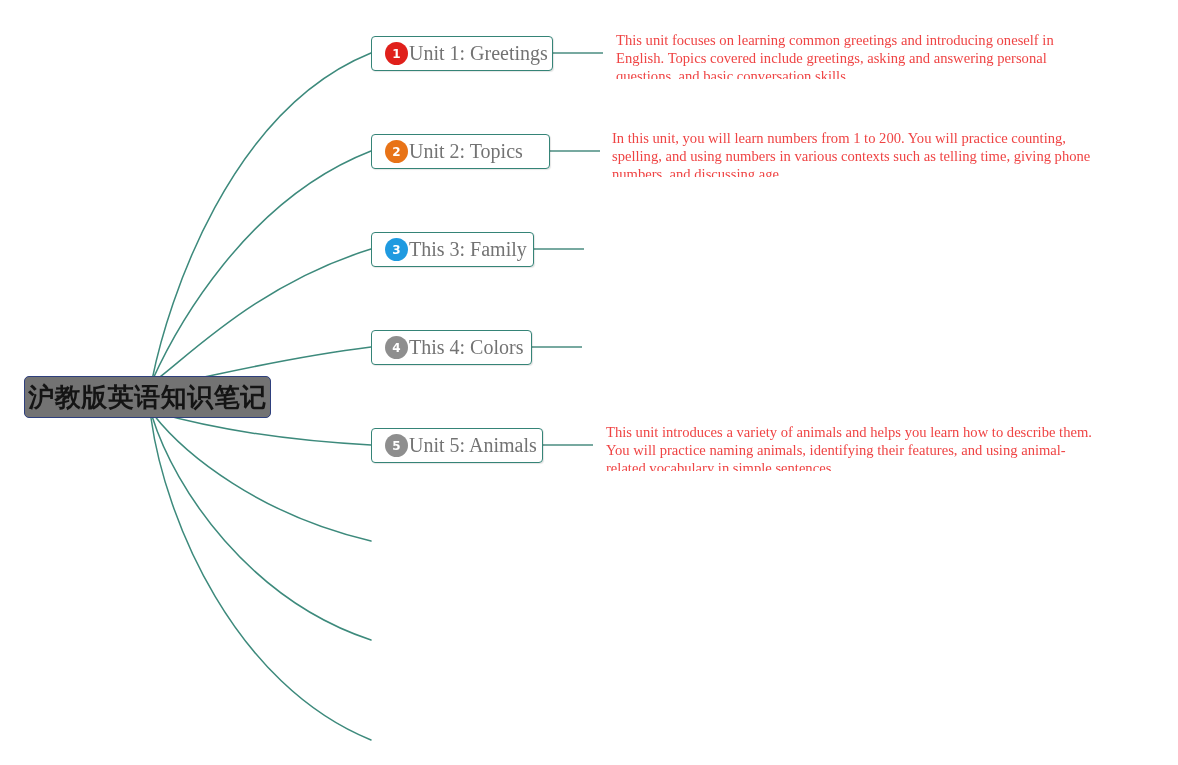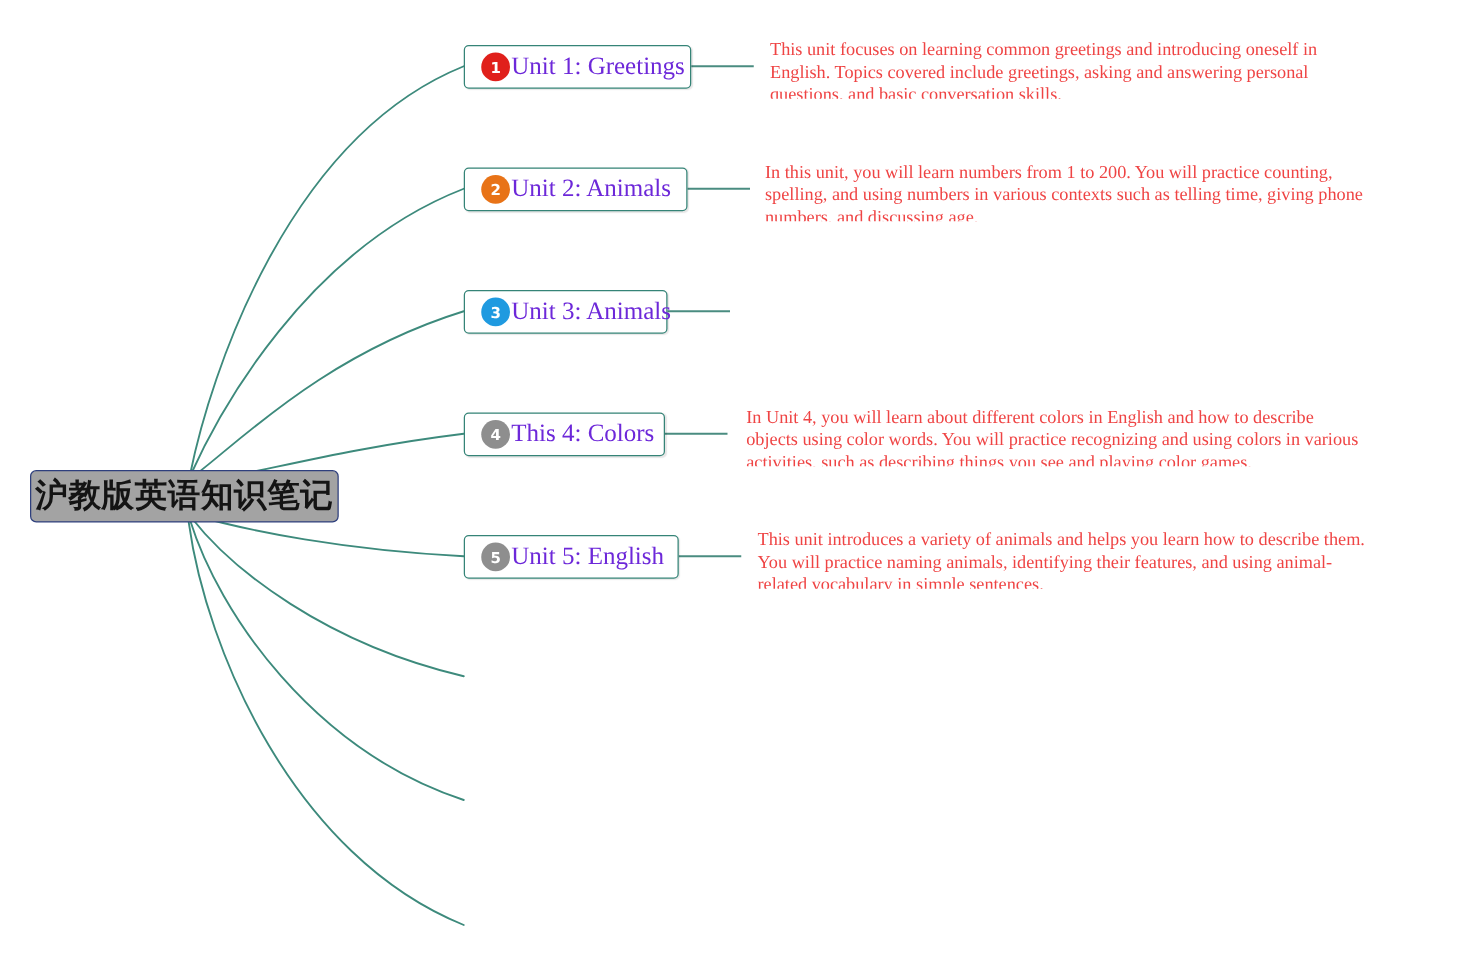--- a/index.html
+++ b/index.html
@@ -24,21 +24,21 @@
     width: 1178px; height: 765px;
     pointer-events: none;
   }
 
   
   .root-node {
     position: absolute;
     display: flex;
     align-items: center;
     justify-content: center;
-    background: #a3a3a3;
+    background: #737373;
     border: 1.5px solid #2e3f7d;
     border-radius: 5px;
     z-index: 5;
   }
   .root-label {
     font-family: "DejaVu Sans", "Liberation Sans", sans-serif;
     font-weight: bold;
     font-size: 26px;
     line-height: 1;
     color: #141414;
@@ -67,21 +67,21 @@
     justify-content: center;
     font-family: "DejaVu Sans", "Liberation Sans", sans-serif;
     font-size: 12px;
     font-weight: bold;
     color: #ffffff;
     margin-right: 1px;
   }
   .unit-label {
     font-family: "Liberation Serif", "DejaVu Serif", serif;
     font-size: 20px;
-    color: #6d28d9;
+    color: #737373;
     white-space: nowrap;
     line-height: 1;
     padding-bottom: 1px;
   }
 
   
   .desc-block {
     position: absolute;
     font-family: "Liberation Serif", "DejaVu Serif", serif;
     font-size: 14.6px;
@@ -121,34 +121,33 @@
   </div>
 
   <div class="unit-node" style="left:371px; top:36px; width:182px; height:35px;">
     <span class="badge" style="background:#e0201b;">1</span>
     <span class="unit-label">Unit 1: Greetings</span>
   </div>
   <div class="desc-block" style="left:616px; top:31px; width:489px; height:48px;">This unit focuses on learning common greetings and introducing oneself in English. Topics covered include greetings, asking and answering personal questions, and basic conversation skills.</div>
 
   <div class="unit-node" style="left:371px; top:134px; width:179px; height:35px;">
     <span class="badge" style="background:#e87317;">2</span>
-    <span class="unit-label">Unit 2: Animals</span>
+    <span class="unit-label">Unit 2: Topics</span>
   </div>
   <div class="desc-block" style="left:612px; top:129px; width:492px; height:48px;">In this unit, you will learn numbers from 1 to 200. You will practice counting, spelling, and using numbers in various contexts such as telling time, giving phone numbers, and discussing age.</div>
 
   <div class="unit-node" style="left:371px; top:232px; width:163px; height:35px;">
     <span class="badge" style="background:#1f9ae0;">3</span>
-    <span class="unit-label">Unit 3: Animals</span>
+    <span class="unit-label">This 3: Family</span>
   </div>
 
   <div class="unit-node" style="left:371px; top:330px; width:161px; height:35px;">
     <span class="badge" style="background:#8e8e8e;">4</span>
     <span class="unit-label">This 4: Colors</span>
   </div>
-  <div class="desc-block" style="left:597px; top:325px; width:490px; height:48px;">In Unit 4, you will learn about different colors in English and how to describe objects using color words. You will practice recognizing and using colors in various activities, such as describing things you see and playing color games.</div>
 
   <div class="unit-node" style="left:371px; top:428px; width:172px; height:35px;">
     <span class="badge" style="background:#8e8e8e;">5</span>
-    <span class="unit-label">Unit 5: English</span>
+    <span class="unit-label">Unit 5: Animals</span>
   </div>
   <div class="desc-block" style="left:606px; top:423px; width:497px; height:48px;">This unit introduces a variety of animals and helps you learn how to describe them. You will practice naming animals, identifying their features, and using animal-related vocabulary in simple sentences.</div>
 
 </div>
 
 </body></html>

